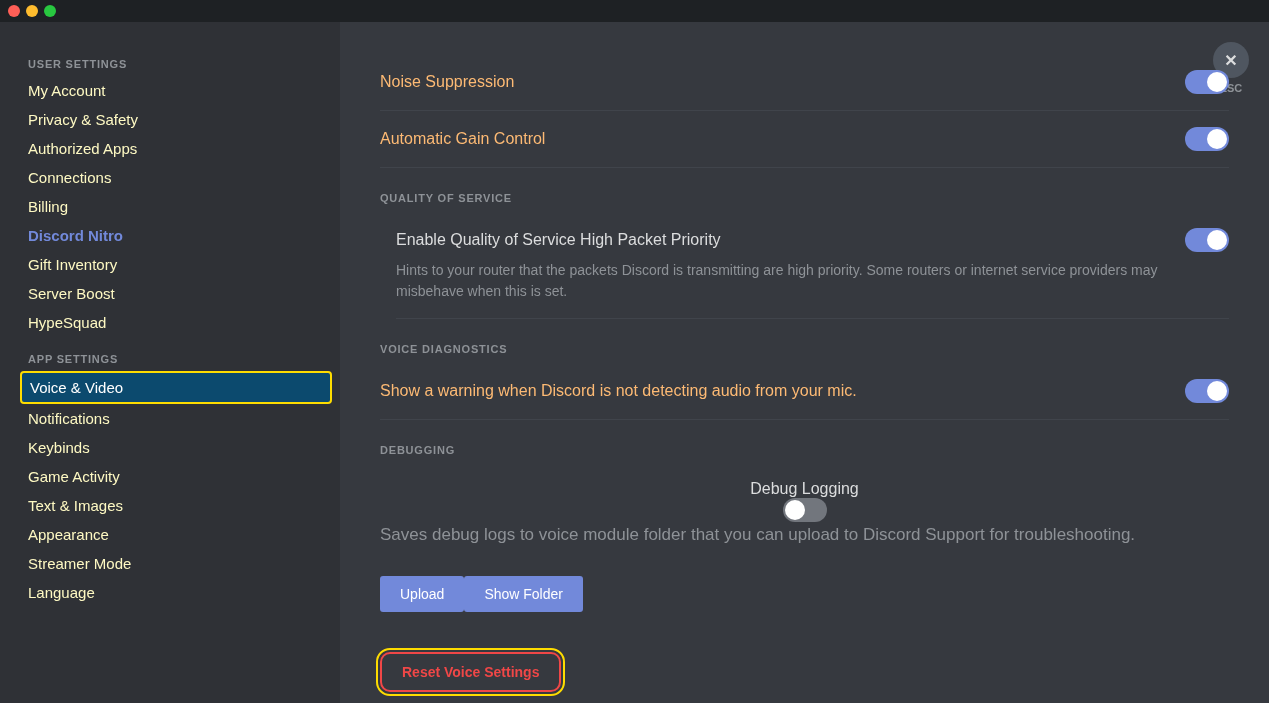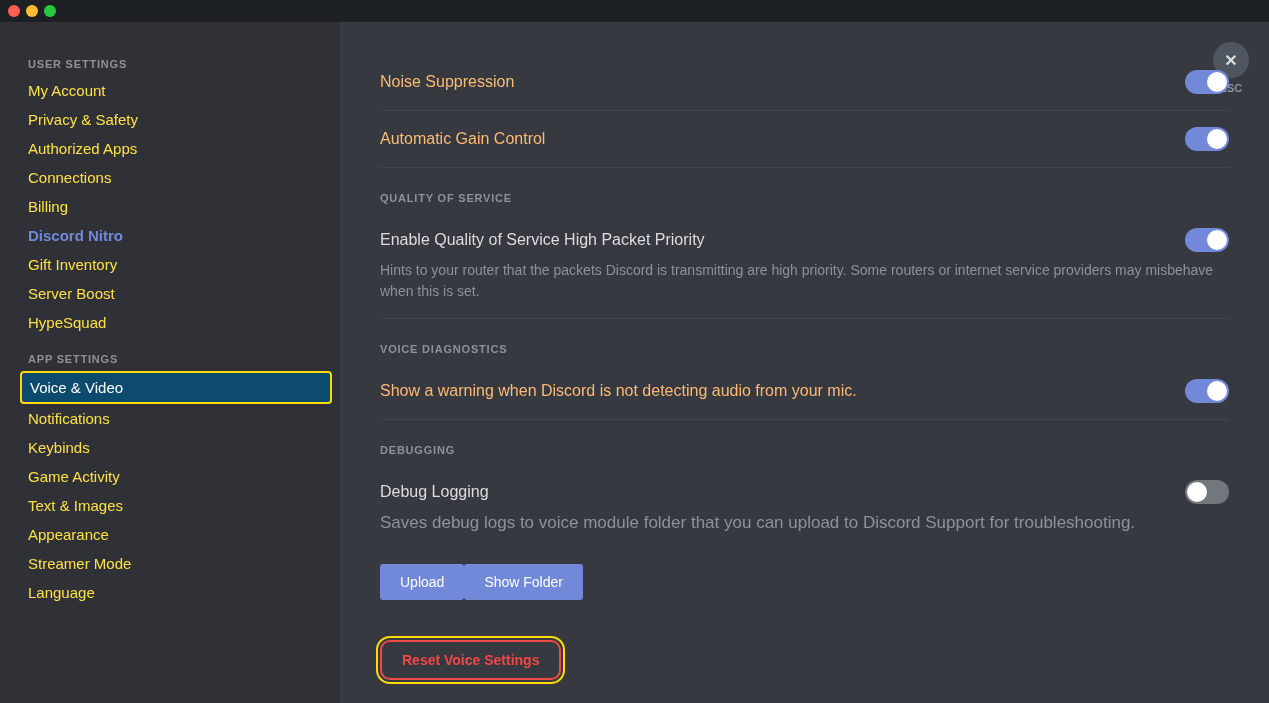--- a/index.html
+++ b/index.html
@@ -57,21 +57,21 @@
       letter-spacing: 0.8px;
       margin: 16px 0 6px 8px;
     }
     .sidebar-item {
       display: flex;
       align-items: center;
       padding: 6px 8px;
       border-radius: 4px;
       cursor: pointer;
       font-size: 15px;
-      color: #fde047;
+      color: #fef9c3;
       user-select: none;
     }
     .sidebar-item.nitro {
       color: #7289da;
       font-weight: 600;
     }
 
     
     .content {
       flex: 1;
@@ -153,20 +153,21 @@
       letter-spacing: 0.8px;
       color: #8e9297;
       margin-top: 24px;
       margin-bottom: 8px;
     }
 
     
     .qos-block {
       padding: 16px 0;
       border-bottom: 1px solid #40444b;
+      margin-left: 16px;
     }
     .qos-header-row {
       display: flex;
       align-items: center;
       justify-content: space-between;
       margin-bottom: 8px;
     }
     .qos-label {
       font-size: 16px;
       font-weight: 500;
@@ -179,21 +180,21 @@
     }
 
     
     .debug-block {
       padding: 16px 0;
     }
     .debug-header-row {
       display: flex;
       align-items: center;
       justify-content: space-between;
-      margin-bottom: 6px;
+      flex-direction: column;
     }
     .debug-label {
       font-size: 16px;
       font-weight: 500;
       color: #dcddde;
     }
     .debug-desc {
       font-size: 17px;
       color: #8e9297;
       margin-bottom: 28px;

